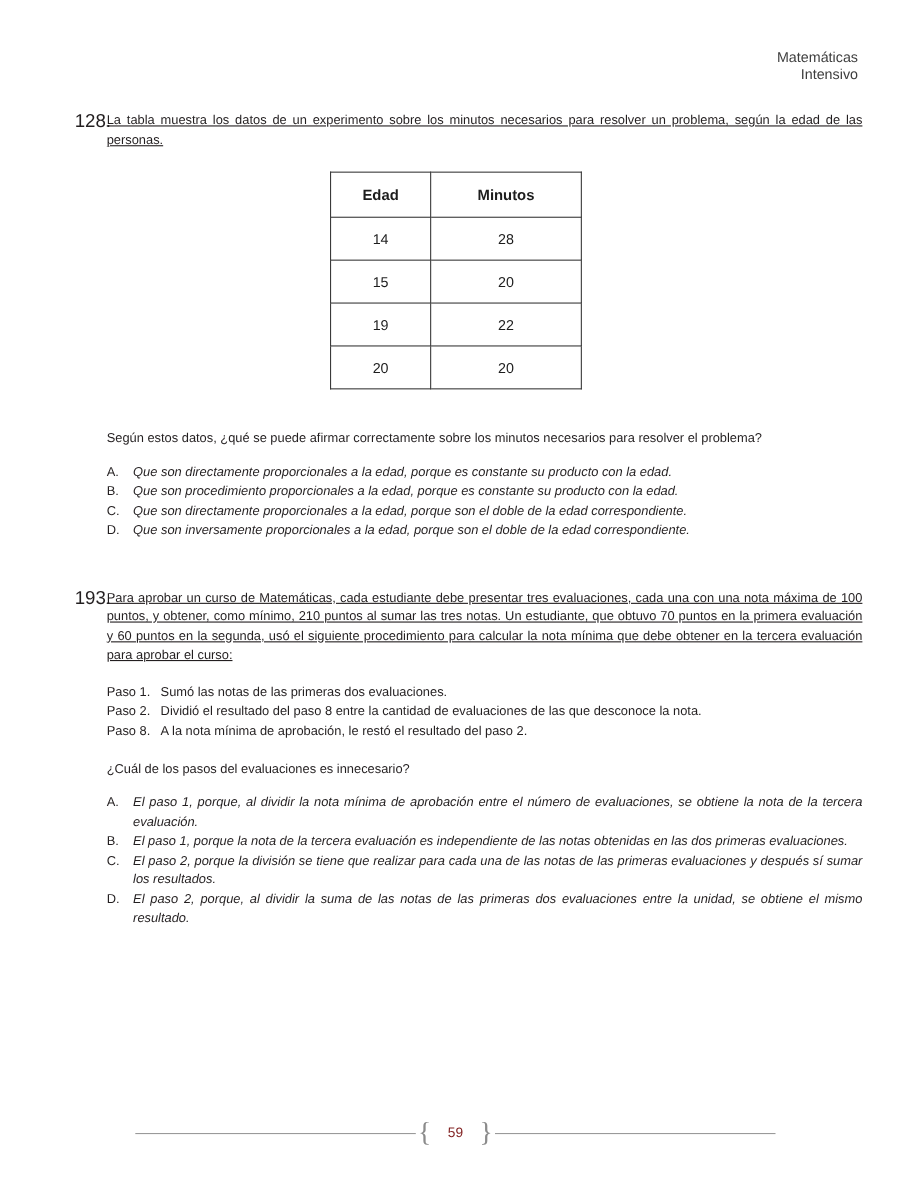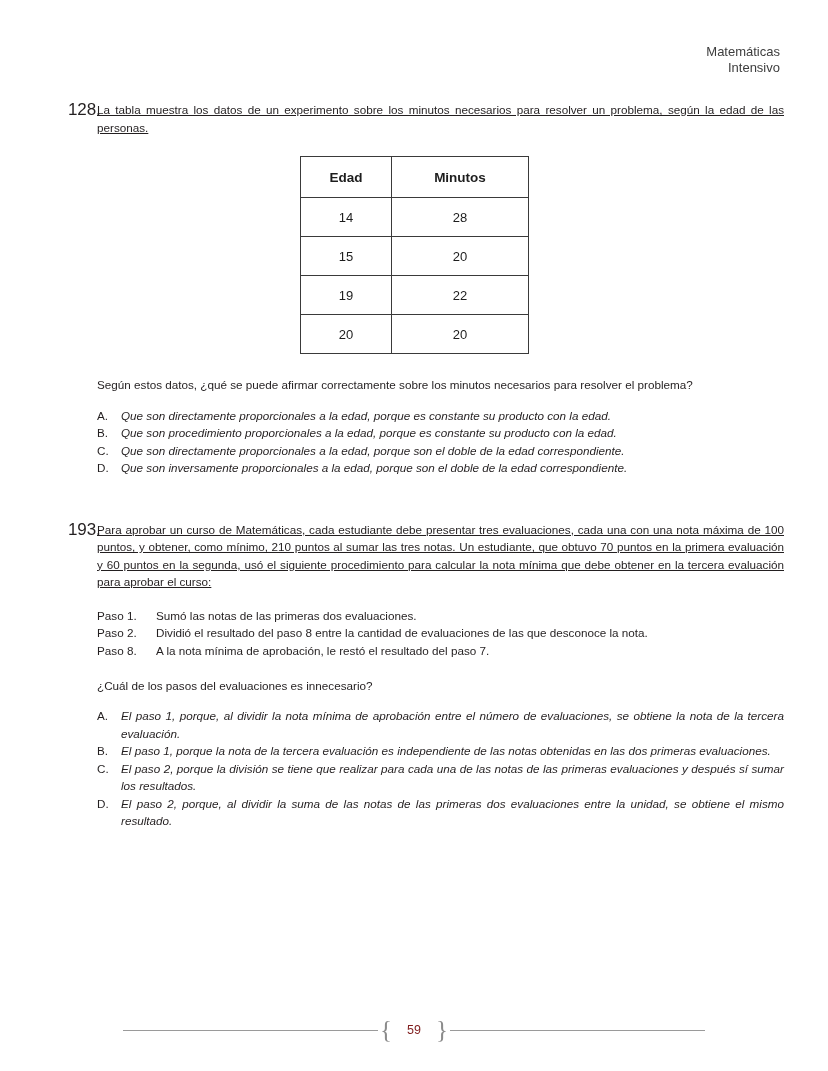--- a/index.html
+++ b/index.html
@@ -95,21 +95,20 @@
   .steps {
     margin-left: 29px;
     margin-top: 16px;
     font-size: 11.7px;
     line-height: 17.7px;
     color: #231f20;
   }
   .step {
     display: flex;
     align-items: flex-end;
-    gap: 10px;
   }
   .step-label {
     flex: 0 0 49px;
     width: 49px;
   }
   .step-text { flex: 1 1 auto; }
 
   .prompt {
     margin-left: 29px;
     margin-top: 17px;
@@ -231,21 +230,21 @@
               <td>22</td>
             </tr>
             <tr>
               <td>20</td>
               <td>20</td>
             </tr>
           </tbody>
         </table>
       </div>
 
-      <div class="prompt" style="margin-top:22px;">Según estos datos, ¿qué se puede afirmar correctamente sobre los minutos necesarios para resolver el problema?</div>
+      <div class="prompt" style="margin-top:36px;">Según estos datos, ¿qué se puede afirmar correctamente sobre los minutos necesarios para resolver el problema?</div>
 
       <div class="options">
         <div class="option">
           <span class="opt-letter">A.</span>
           <span class="opt-text">Que son directamente proporcionales a la edad, porque es constante su producto con la edad.</span>
         </div>
         <div class="option">
           <span class="opt-letter">B.</span>
           <span class="opt-text">Que son procedimiento proporcionales a la edad, porque es constante su producto con la edad.</span>
         </div>
@@ -270,21 +269,21 @@
         <div class="step">
           <span class="step-label">Paso 1.</span>
           <span class="step-text">Sumó las notas de las primeras dos evaluaciones.</span>
         </div>
         <div class="step">
           <span class="step-label">Paso 2.</span>
           <span class="step-text">Dividió el resultado del paso 8 entre la cantidad de evaluaciones de las que desconoce la nota.</span>
         </div>
         <div class="step">
           <span class="step-label">Paso 8.</span>
-          <span class="step-text">A la nota mínima de aprobación, le restó el resultado del paso 7.</span>
+          <span class="step-text">A la nota mínima de aprobación, le restó el resultado del paso 2.</span>
         </div>
       </div>
 
       <div class="prompt">¿Cuál de los pasos del evaluaciones es innecesario?</div>
 
       <div class="options justified">
         <div class="option">
           <span class="opt-letter">A.</span>
           <span class="opt-text">El paso 1, porque, al dividir la nota mínima de aprobación entre el número de evaluaciones, se obtiene la nota de la tercera evaluación.</span>
         </div>

